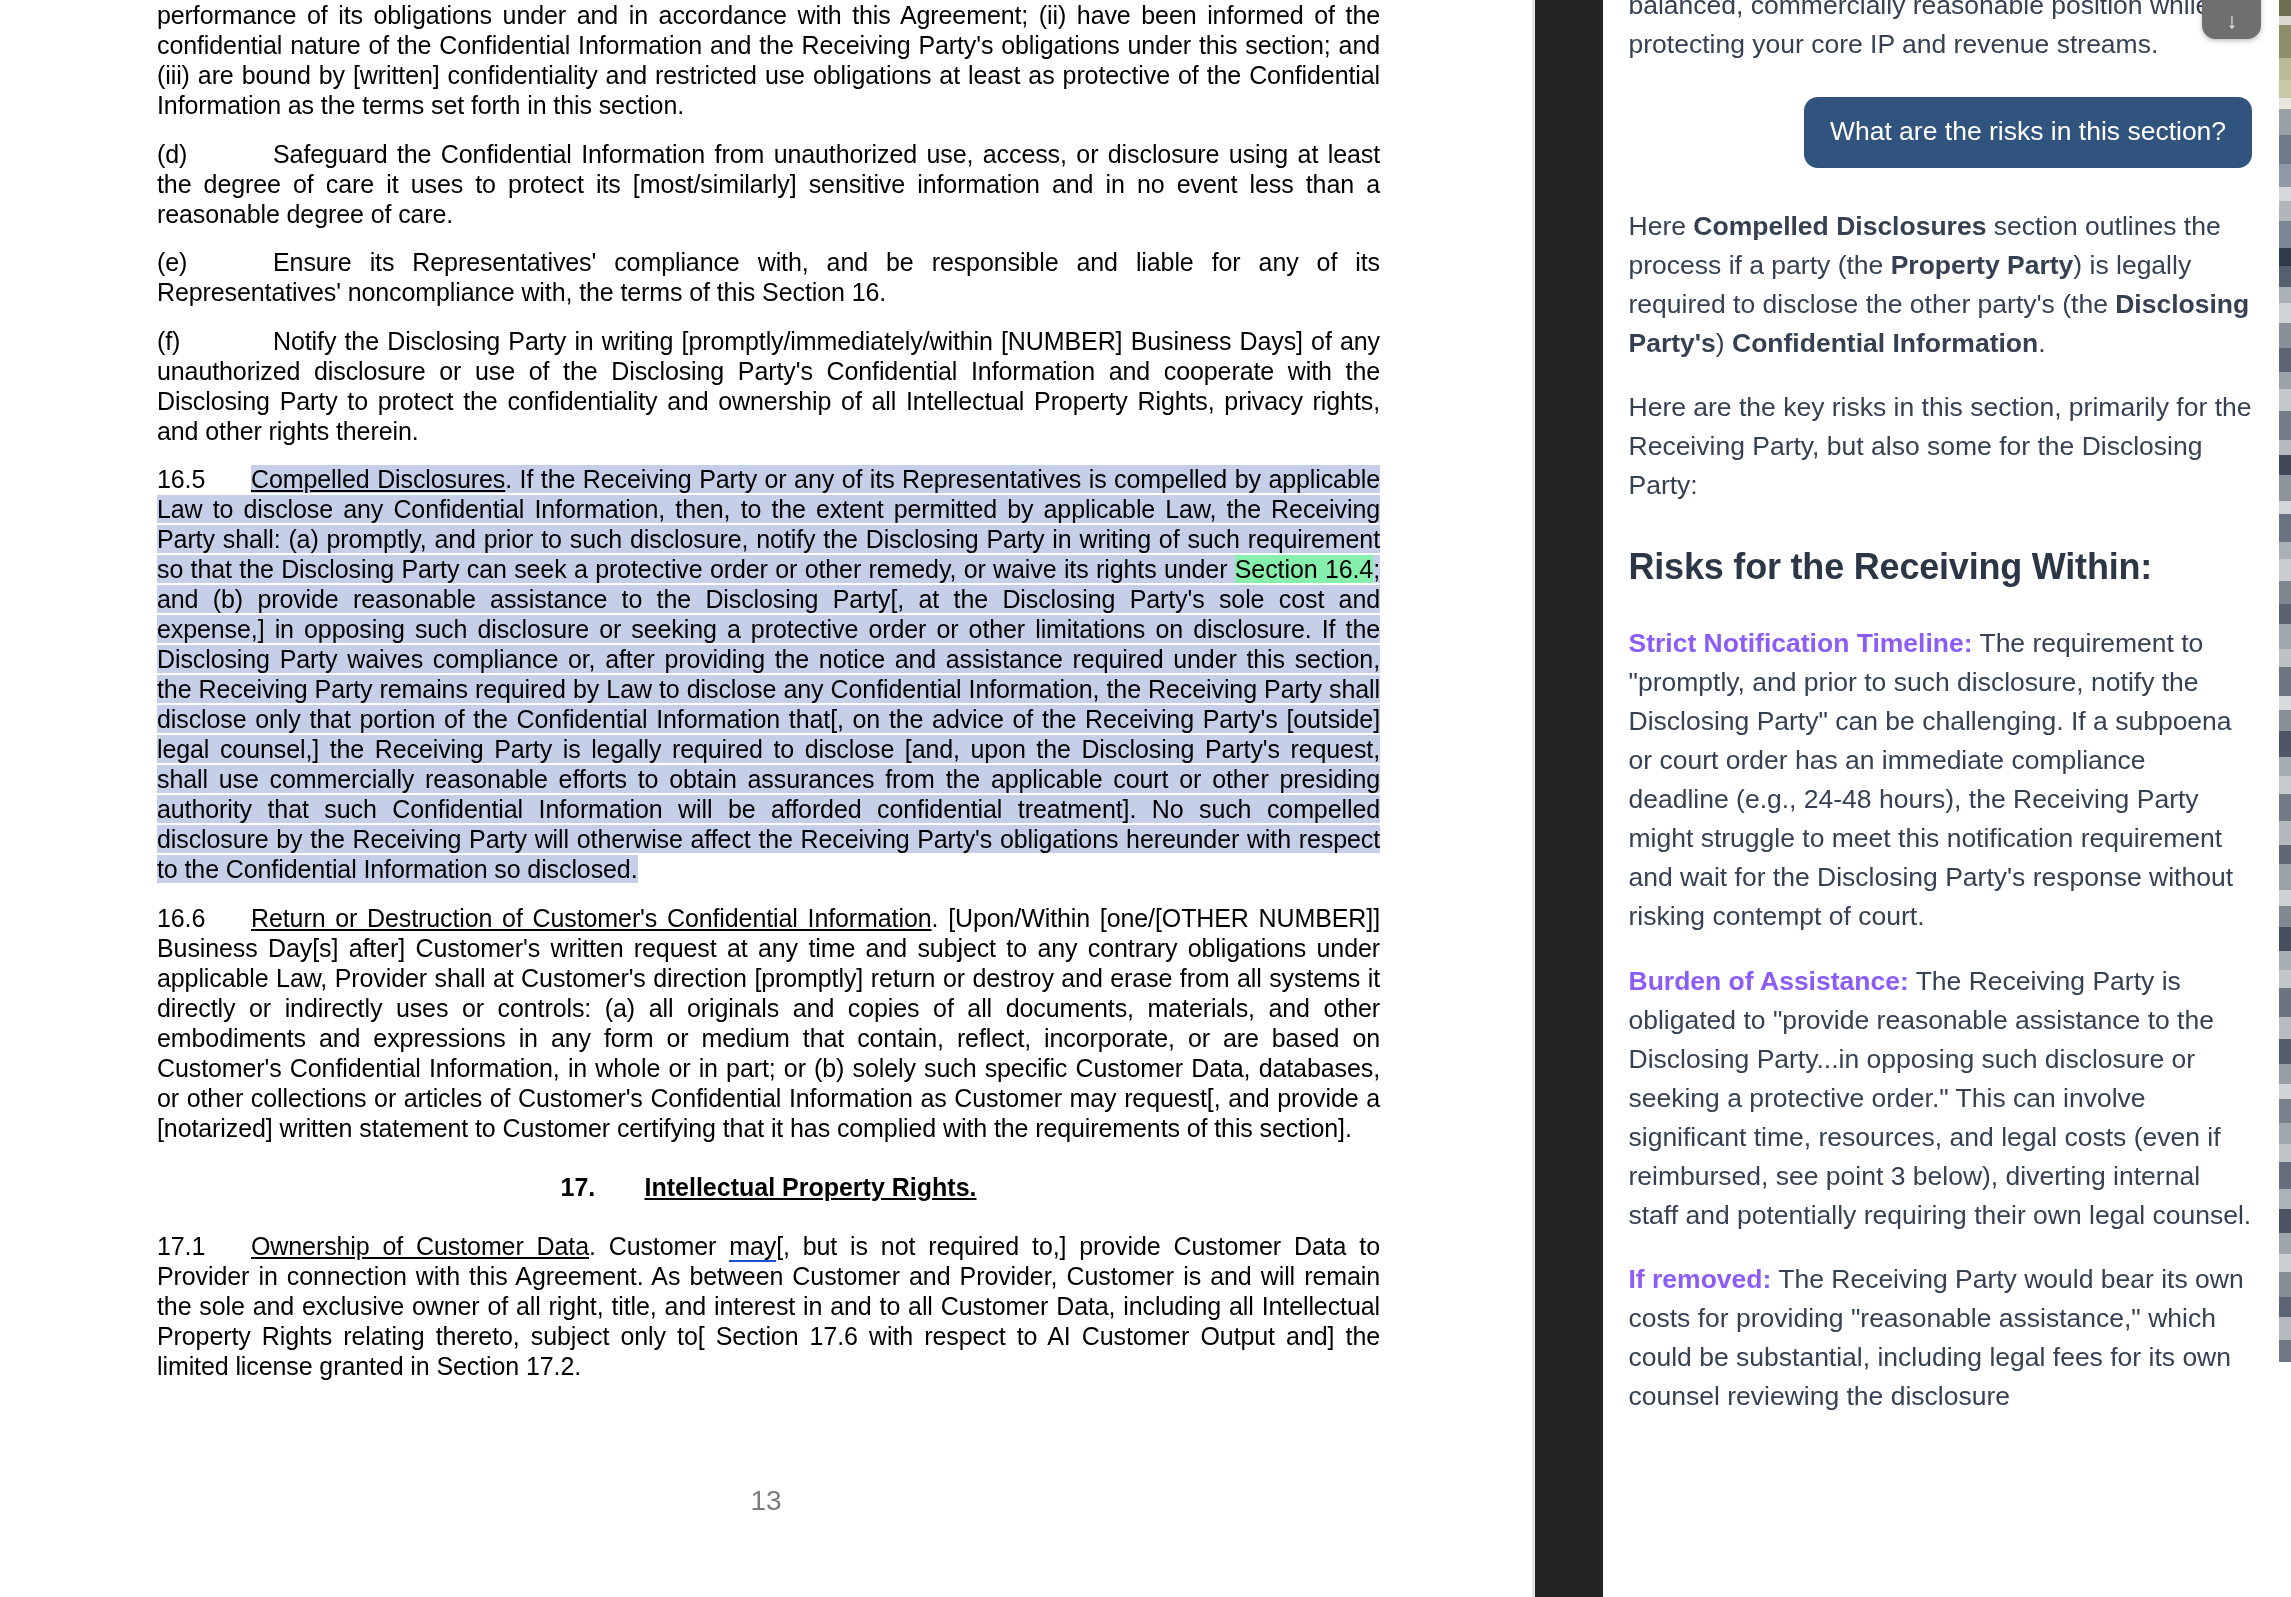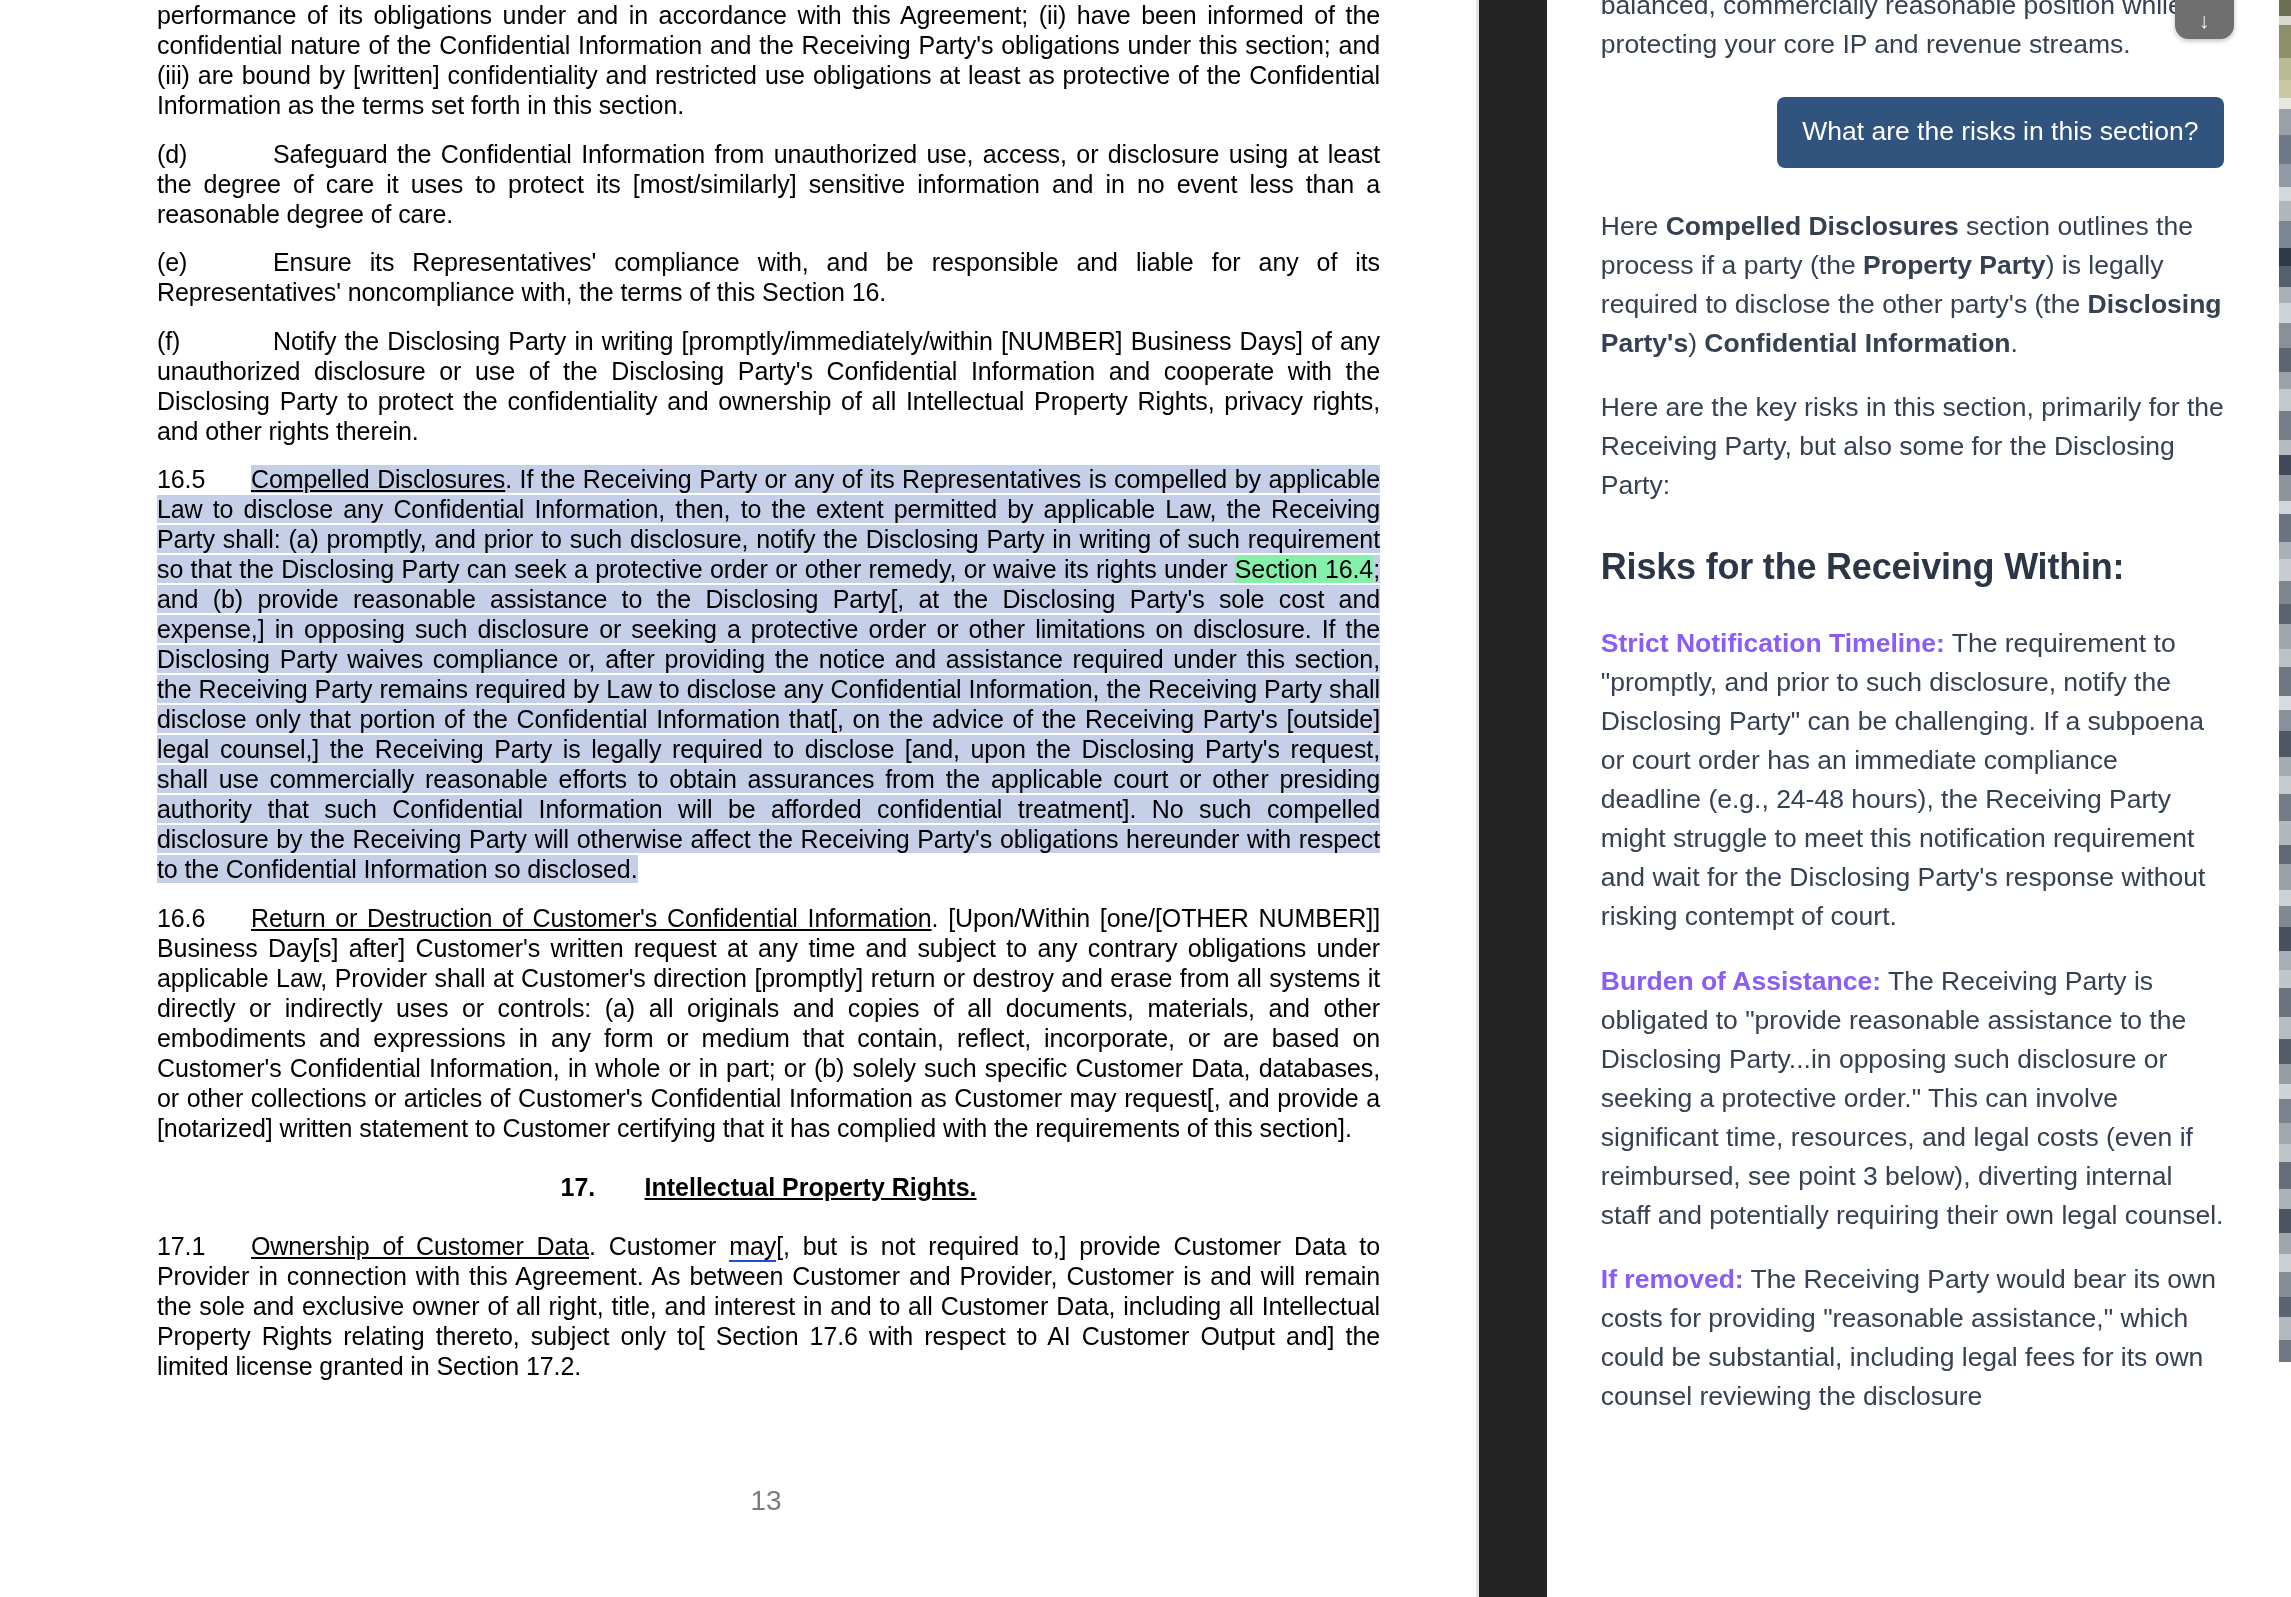--- a/index.html
+++ b/index.html
@@ -11,21 +11,20 @@
     background: #ffffff;
     font-family: "Liberation Sans", sans-serif;
   }
 
   #app {
     position: relative;
     width: 2292px;
     height: 1598px;
     display: flex;
     background: #ffffff;
-    gap: 28px;
   }
 
   
   #doc-pane {
     position: relative;
     width: 1532px;
     height: 1598px;
     background: #ffffff;
     overflow: hidden;
   }
@@ -136,21 +135,21 @@
     display: flex;
     justify-content: flex-end;
     margin: 33px 0 39px 0;
   }
   #user-bubble {
     background: #31547f;
     color: #ffffff;
     font-size: 26.5px;
     line-height: 31px;
     padding: 18.6px 25.5px 20.6px 25.5px;
-    border-radius: 8px;
+    border-radius: 14px;
     max-width: 549px;
     font-family: "Liberation Sans", sans-serif;
   }
 
   .risk-heading {
     font-family: "Liberation Sans", sans-serif;
     font-size: 36px;
     line-height: 45px;
     font-weight: bold;
     color: #2b3647;

